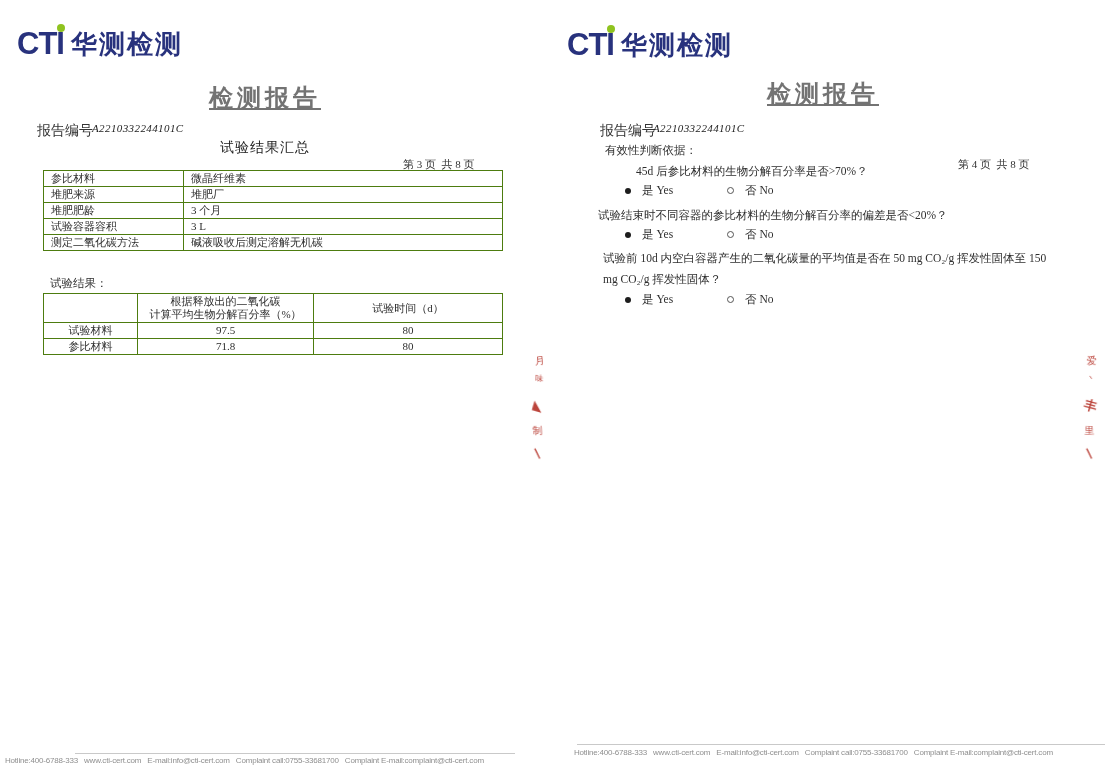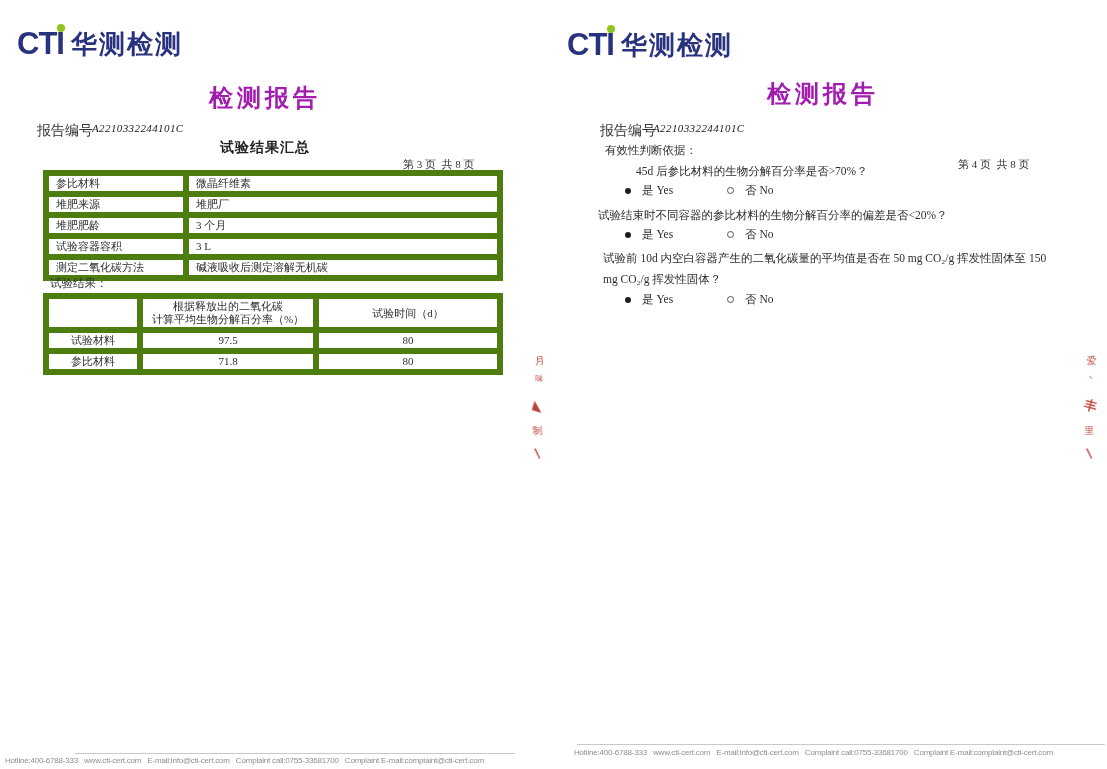--- a/index.html
+++ b/index.html
@@ -19,31 +19,31 @@
   .logo-dot{
     position:absolute;top:-6px;right:-1px;width:8px;height:8px;border-radius:50%;
     background:#8fc31f;
   }
   .logo-cn{
     font-family:"Liberation Sans","DejaVu Sans",sans-serif;font-weight:bold;
     font-size:26px;line-height:28px;color:#28327d;letter-spacing:2px;
   }
 
   
-  .report-title{font-size:24px;font-weight:bold;color:#a21caf;letter-spacing:4px;text-align:center;}
+  .report-title{font-size:24px;font-weight:bold;color:#737373;letter-spacing:4px;text-align:center;text-decoration:underline;}
   .meta-label{font-size:14px;color:#333;}
   .meta-value{font-size:11px;color:#222;letter-spacing:.4px;font-style:italic;}
   .page-no{font-size:11px;color:#333;white-space:pre;margin-top:35px;}
-  .section-title{font-size:14px;font-weight:bold;text-align:center;color:#222;letter-spacing:1px;}
+  .section-title{font-size:14px;font-weight:normal;text-align:center;color:#222;letter-spacing:1px;}
   .plain-label{font-size:11.5px;color:#2e2e2e;}
 
   
   table.doc{border-collapse:collapse;width:460px;table-layout:fixed;}
   table.doc td,table.doc th{
-    border:6px solid #4d7c0f;font-size:11px;font-weight:normal;
+    border:1px solid #4d7c0f;font-size:11px;font-weight:normal;
     padding:1px 7px;line-height:13px;color:#2e2e2e;height:13px;
     overflow:hidden;white-space:nowrap;
   }
   table.results td{text-align:center;}
   table.results th{text-align:center;white-space:pre-line;line-height:13px;}
   td.rowlabel{text-align:center;}
 
   
   .q-text{font-size:11.5px;color:#2e2e2e;line-height:21px;}
   .yesno{display:flex;align-items:center;font-size:11.5px;color:#2e2e2e;}

